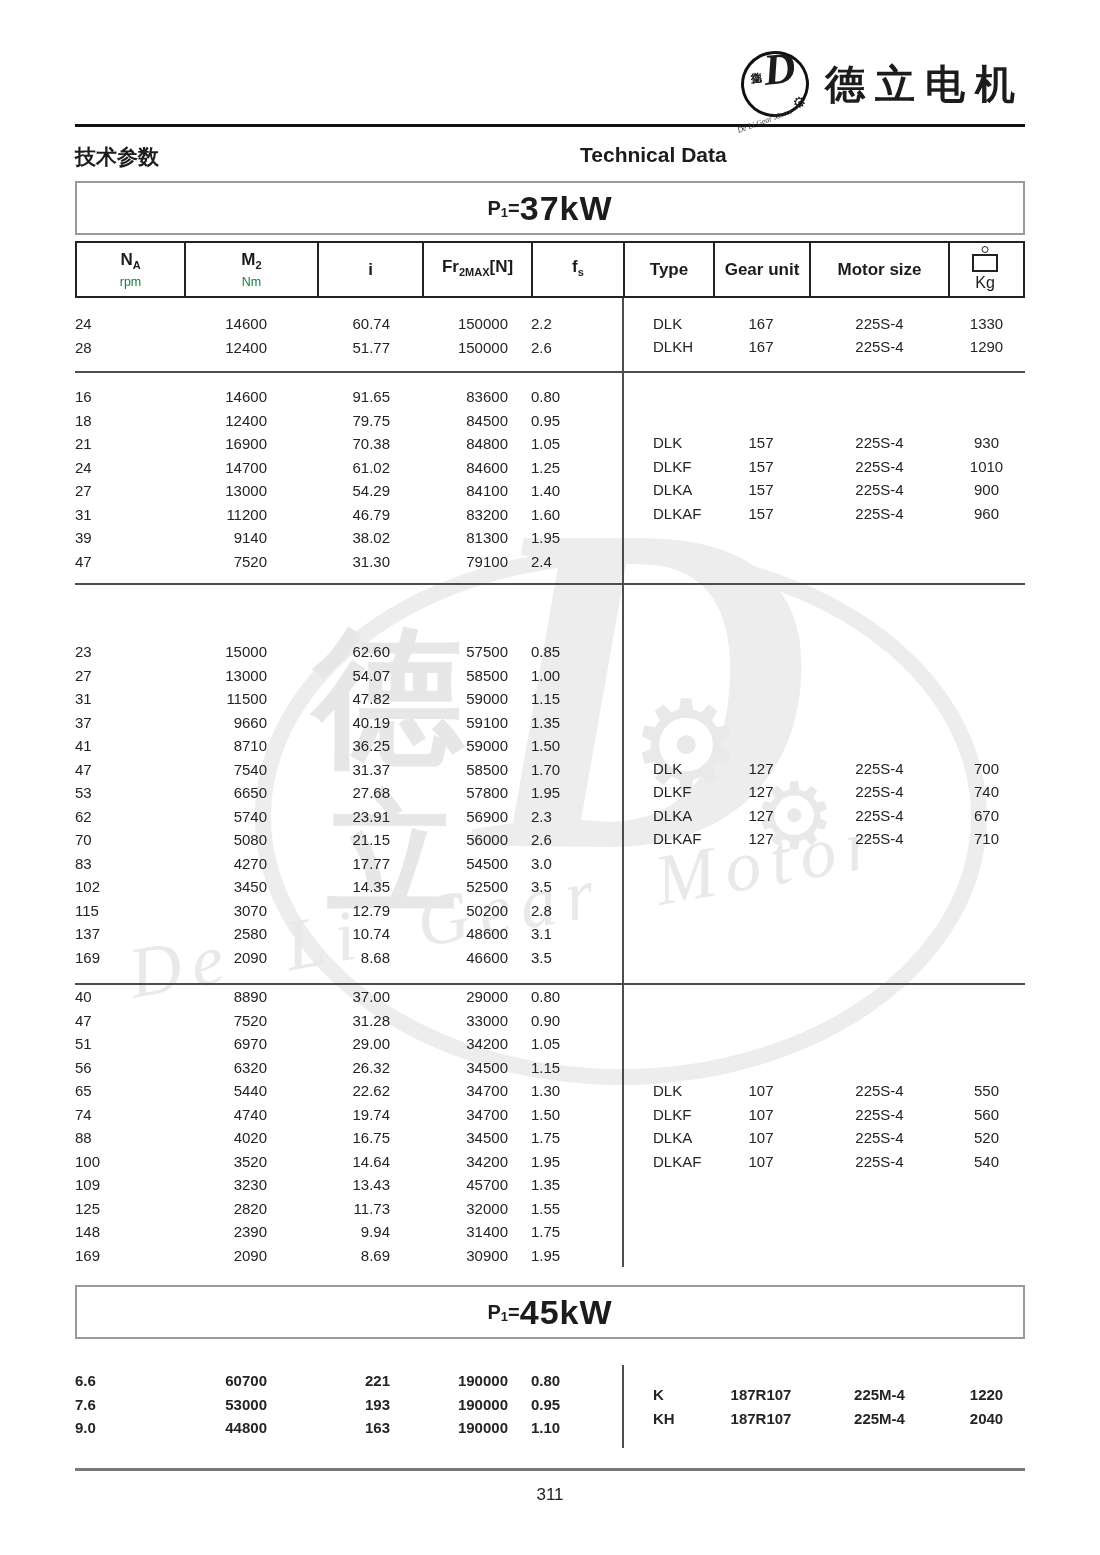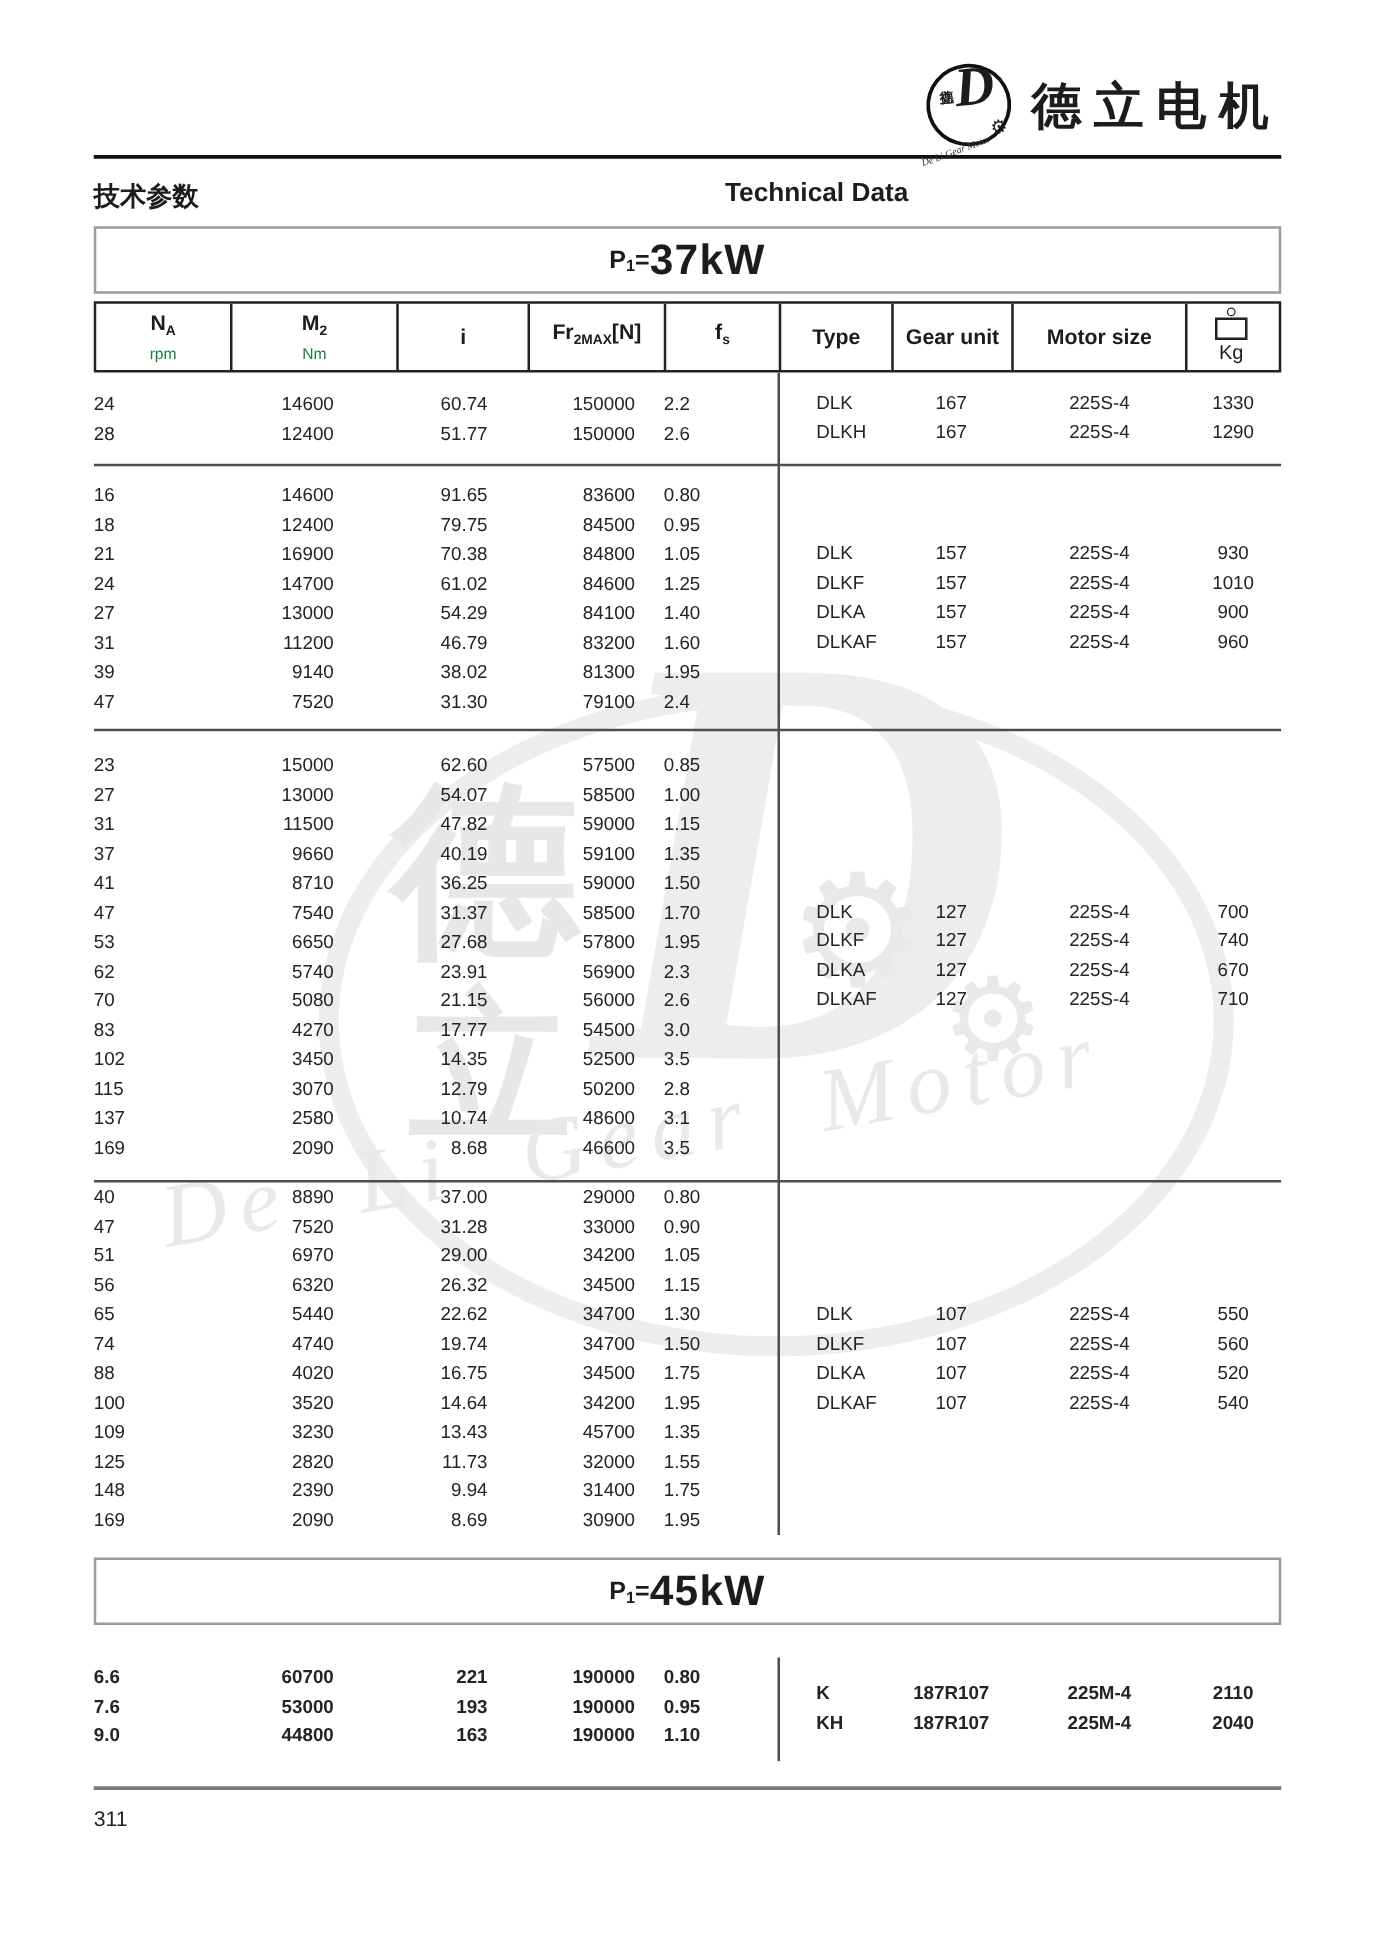--- a/index.html
+++ b/index.html
@@ -48,21 +48,21 @@
 
   
   .data-area{position:relative;overflow:hidden;}
   .groups{position:relative;z-index:1;}
   .divider{position:absolute;left:547px;top:0;bottom:0;width:2px;background:#4d4d4d;z-index:1;}
   .group{position:relative;}
   .group:not(:last-child){border-bottom:2px solid #4d4d4d;}
   [data-groups="0"] .group:nth-child(1){padding:12px 0 12px;}
   [data-groups="0"] .group:nth-child(2){padding:14px 0 12px;}
   [data-groups="0"] .group:nth-child(3){padding:12px 0 10px;}
-  [data-groups="0"] .group:nth-child(4){padding:16px 0 14px;}
+  [data-groups="0"] .group:nth-child(4){padding:16px 0 14px;margin-top:39px;}
   [data-groups="1"]{margin-top:26px;font-weight:bold;}
   [data-groups="1"] .group{padding:4px 0 8px;}
   .drow{display:grid;grid-template-columns:109px 133px 105px 109px 92px;height:23.5px;line-height:23.5px;}
   .irow{display:grid;grid-template-columns:90px 96px 141px 73px;height:23.5px;line-height:23.5px;}
   .cell{font-size:15px;color:#242424;}
   .c-na{text-align:left;padding-right:47px;}
   .c-m2{text-align:right;padding-right:50px;}
   .c-i{text-align:right;padding-right:32px;}
   .c-fr{text-align:right;padding-right:23px;}
   .c-fs{text-align:left;padding-right:54px;}
@@ -82,21 +82,21 @@
         font-weight:900;font-size:470px;line-height:1;color:#ededed;}
   .wm-gear{position:absolute;color:#e9e9e9;line-height:1;}
   .wm-gear1{left:555px;top:385px;font-size:125px;}
   .wm-gear2{left:678px;top:472px;font-size:92px;}
   .wm-text{position:absolute;left:55px;top:635px;font-family:"Liberation Serif","DejaVu Serif",serif;
            font-style:italic;font-size:72px;color:#e9e9e9;letter-spacing:10px;word-spacing:26px;
            white-space:nowrap;transform:rotate(-10deg);transform-origin:left center;}
 
   
   .foot-rule{height:3px;background:#7a7a7a;margin-top:20px;}
-  .page-num{font-size:17px;margin-top:14px;color:#222;}
+  .page-num{text-align:center;font-size:17px;margin-top:14px;color:#222;}
 </style>
 </head>
 <body>
 
 <div class="page">
 
   <div class="brand-row">
     <div class="emblem">
       <span class="em-cjk">德立</span>
       <span class="em-d">D</span>
@@ -559,21 +559,21 @@
               <div class="cell c-i">163</div>
               <div class="cell c-fr">190000</div>
               <div class="cell c-fs">1.10</div>
             </div>
           </div>
           <div class="info-block">
             <div class="irow">
               <div class="cell c-type">K</div>
               <div class="cell c-gear">187R107</div>
               <div class="cell c-motor">225M-4</div>
-              <div class="cell c-kg">2110</div>
+              <div class="cell c-kg">1220</div>
             </div>
             <div class="irow">
               <div class="cell c-type">KH</div>
               <div class="cell c-gear">187R107</div>
               <div class="cell c-motor">225M-4</div>
               <div class="cell c-kg">2040</div>
             </div>
           </div>
         </div>
       </div>

